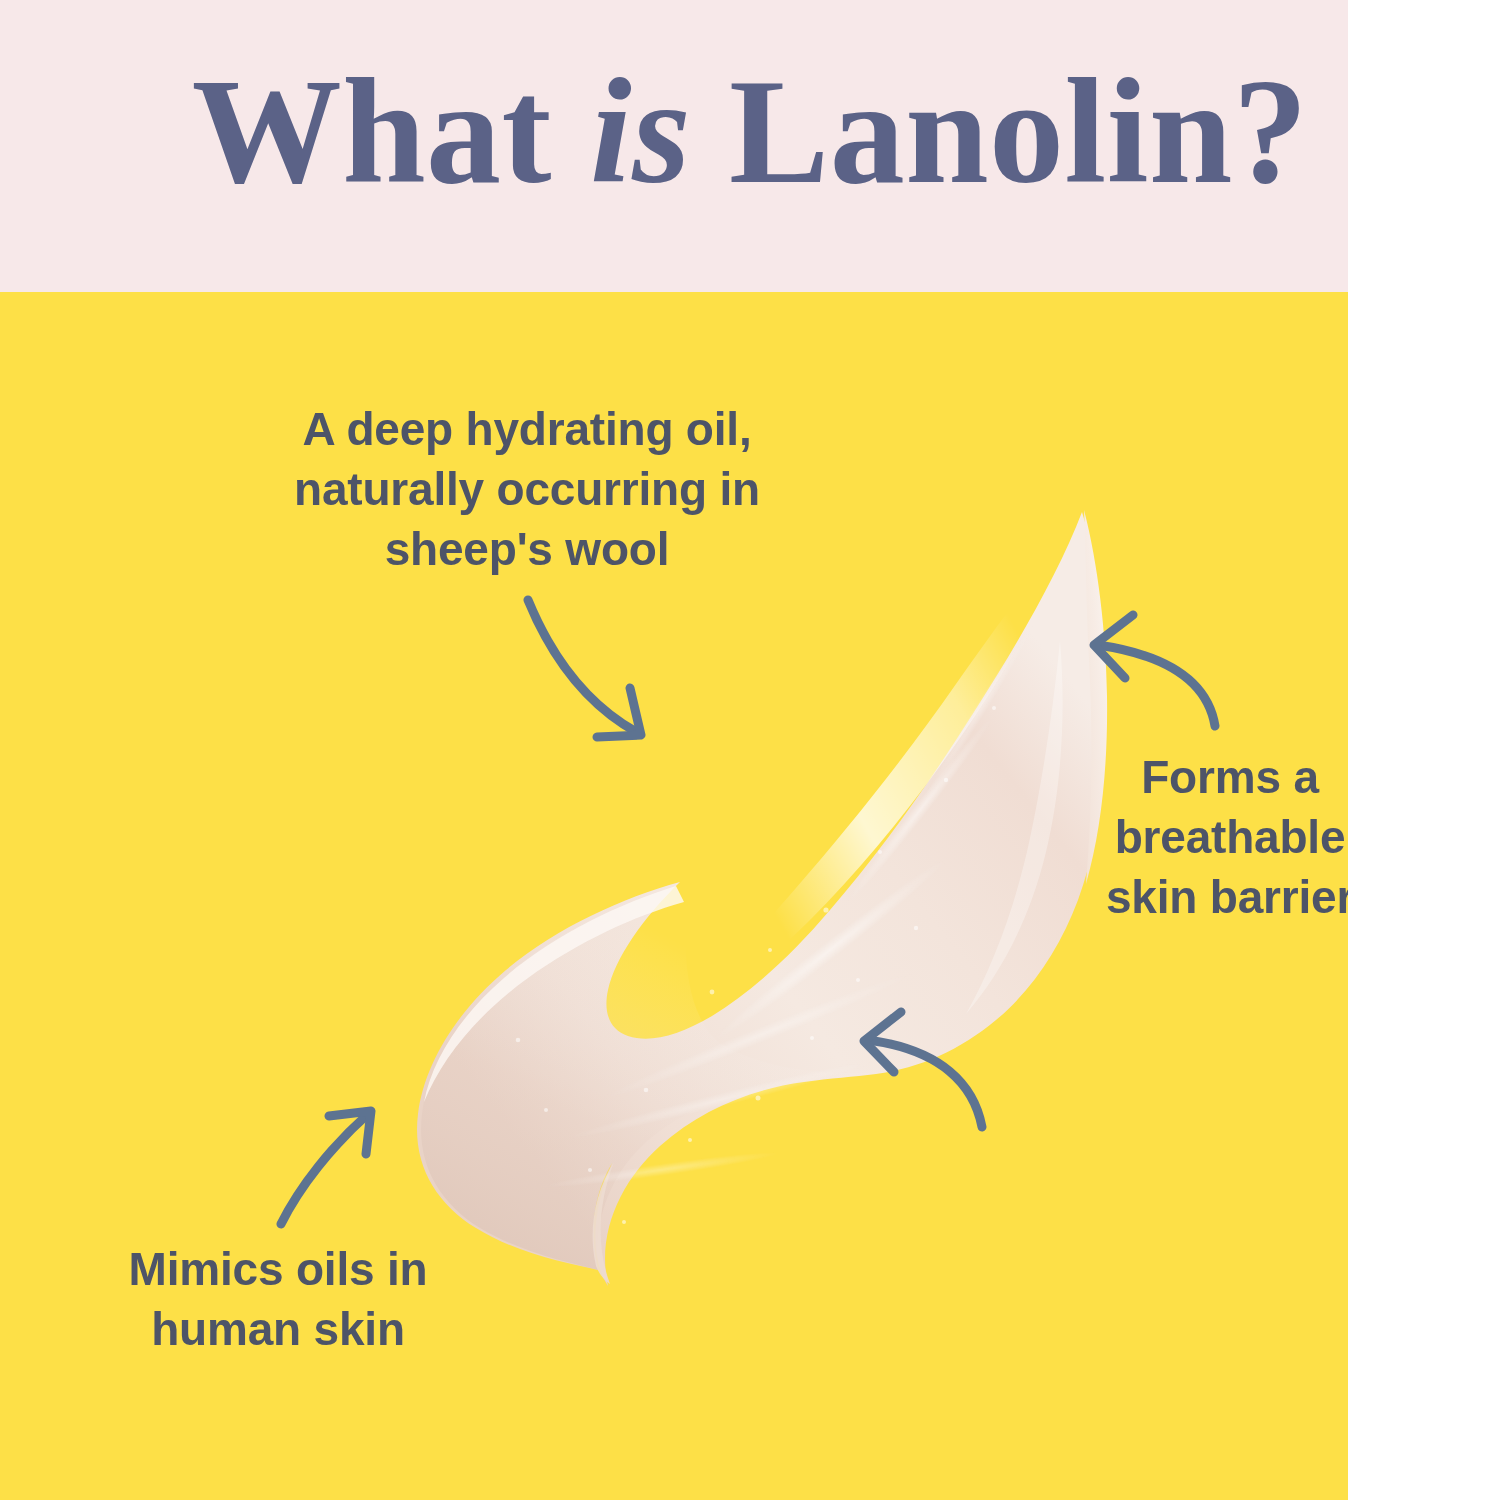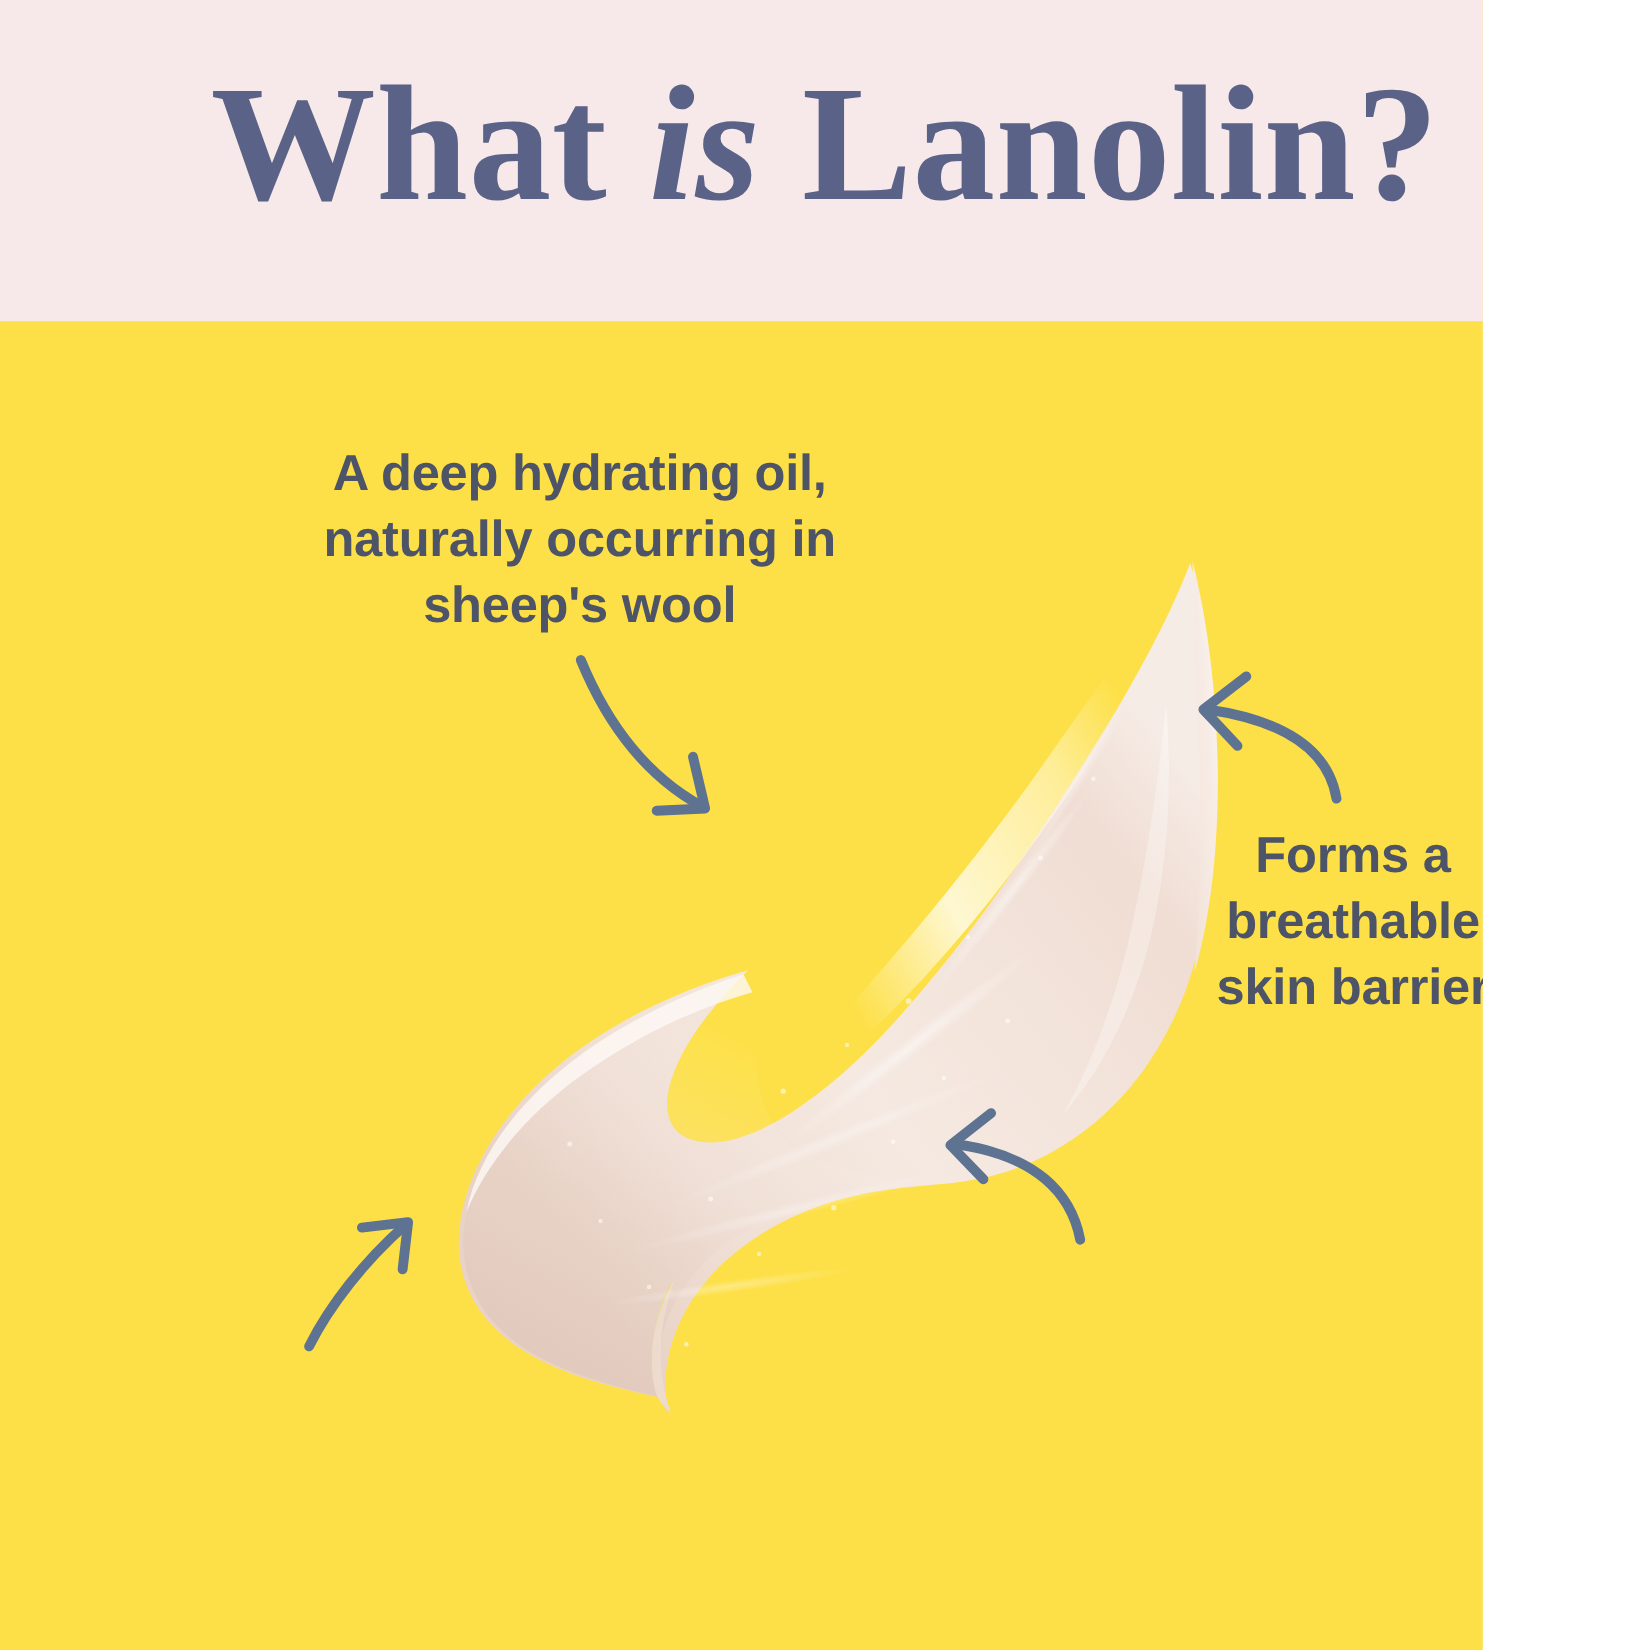--- a/index.html
+++ b/index.html
@@ -221,14 +221,16 @@
 
   <div class="callout" id="callout-barrier">Forms a
 breathable
 skin barrier</div>
 
   <div class="callout" id="callout-hydrating">A deep hydrating oil,
 naturally occurring in
 sheep's wool</div>
 
 
+  <div class="callout" id="callout-mimics">Mimics oils in
+human skin</div>
 
 </div>
 
 </body></html>

